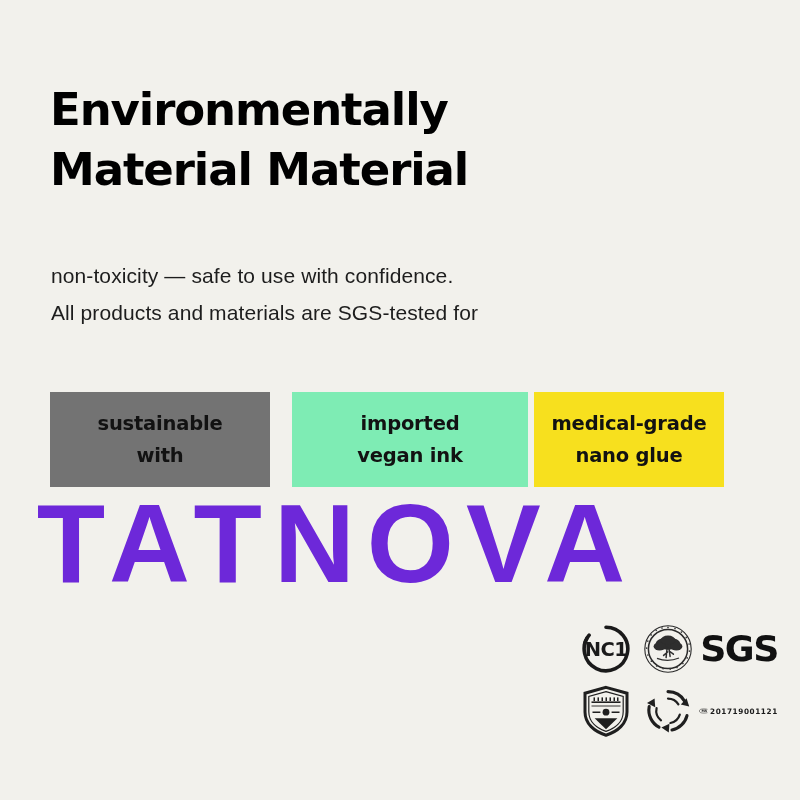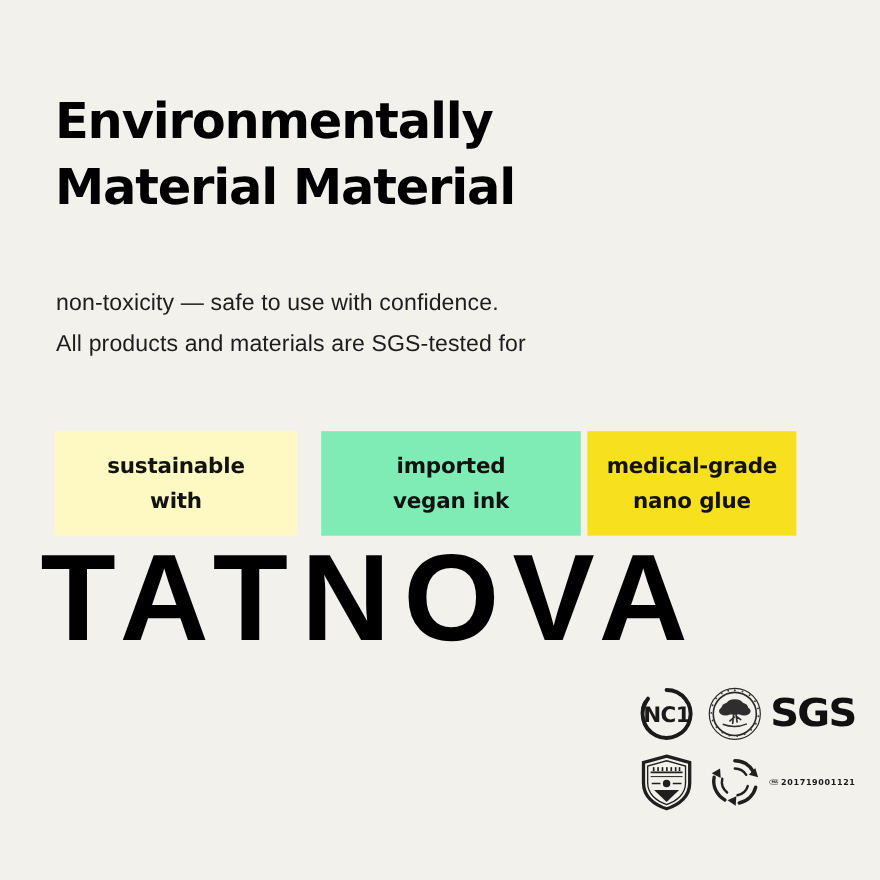--- a/index.html
+++ b/index.html
@@ -26,21 +26,21 @@
     position: absolute;
     left: 0;
     top: 488px;
     width: 674px;
     text-align: center;
     font-family: "Liberation Sans", sans-serif;
     font-weight: 700;
     font-size: 112px;
     letter-spacing: 12px;
     line-height: 1;
-    color: #000000;
+    color: #6d28d9;
     white-space: nowrap;
     user-select: none;
     pointer-events: none;
   }
 
   
   #heading {
     position: absolute;
     left: 50px;
     top: 50px;
@@ -164,21 +164,21 @@
     <span class="hl">Material Material</span>
   </h1>
 
   <p id="body-copy">
     <span class="bl">non-toxicity — safe to use with confidence.</span>
     <span class="bl">All products and materials are SGS-tested for</span>
   </p>
 
   <div id="chips">
 
-    <div class="chip chip-0" style="background:#fef9c3">
+    <div class="chip chip-0" style="background:#737373">
       <span class="cl">sustainable</span>
       <span class="cl">with</span>
     </div>
 
     <div class="chip chip-1" style="background:#7eecb4">
       <span class="cl">imported</span>
       <span class="cl">vegan ink</span>
     </div>
 
     <div class="chip chip-2" style="background:#f7e01e">

